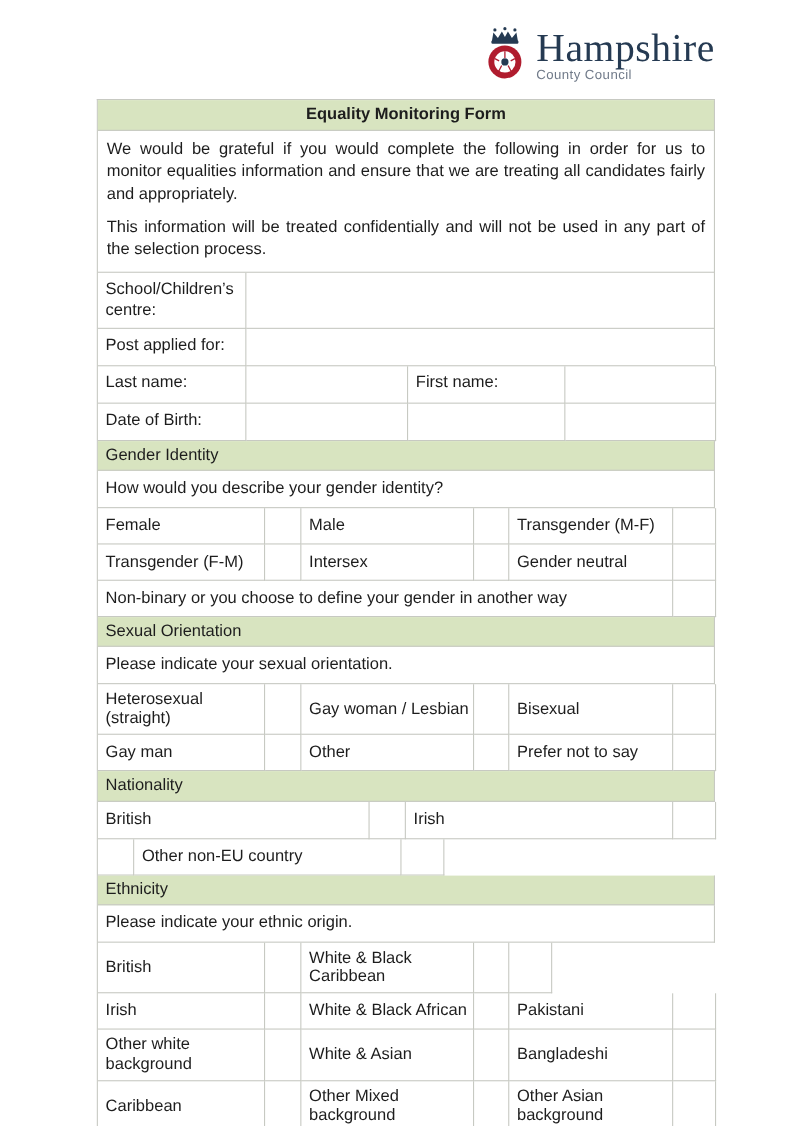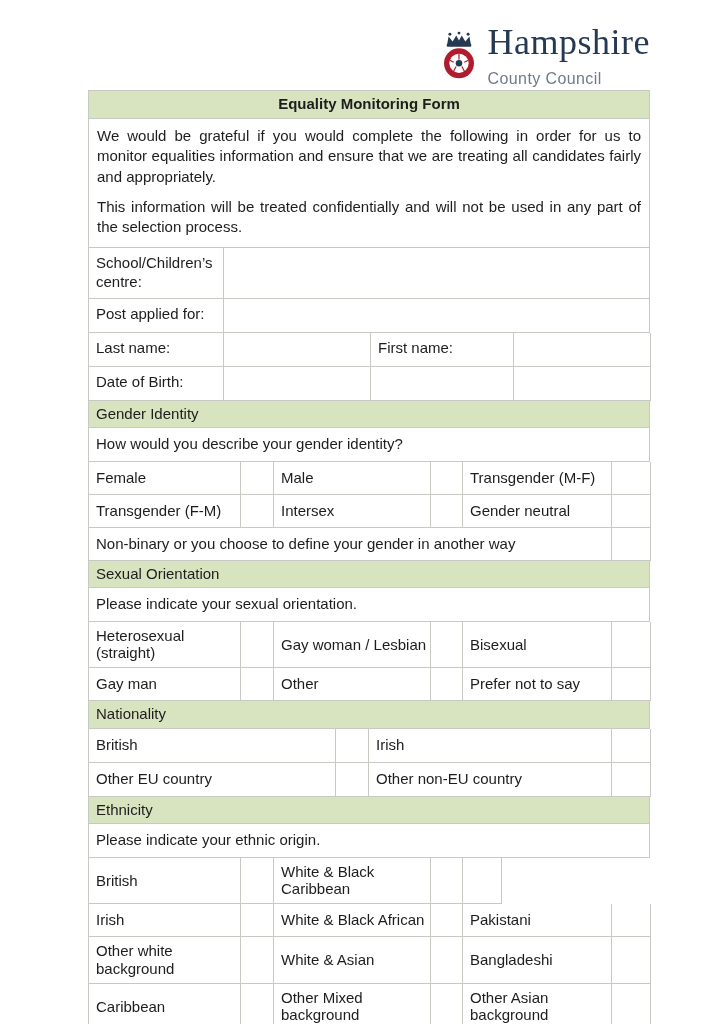--- a/index.html
+++ b/index.html
@@ -26,21 +26,21 @@
     position:absolute;top:24px;right:74px;
     display:flex;align-items:center;gap:9px;
   }
   .logo-emblem{width:40px;height:50px;flex:0 0 auto;}
   .logo-text{display:flex;flex-direction:column;line-height:1;}
   .logo-name{
     font-family:"Liberation Serif", serif;
     font-size:36px;color:var(--navy);letter-spacing:.5px;
   }
   .logo-sub{
-    font-size:16px;color:var(--gray);margin-top:11px;letter-spacing:.4px;
+    font-size:12px;color:var(--gray);margin-top:1px;letter-spacing:.4px;
   }
 
   
   .form{
     position:absolute;left:88px;top:90px;width:562px;
     border-left:1px solid var(--border);
     border-top:1px solid var(--border);
     font-size:15px;
   }
   .row{display:flex;width:100%;}
@@ -240,23 +240,20 @@
           <span class="opt-inner">British</span>
         </div>
       <div class="cell w33 opt"></div>
       <div class="cell w243 opt">
           <span class="opt-inner">Irish</span>
         </div>
       <div class="cell w39 opt grow"></div>
     </div>
 
     <div class="row">
-      <div class="cell w247 opt tall">
-          <span class="opt-inner">Other EU country</span>
-        </div>
       <div class="cell w33 opt"></div>
       <div class="cell w243 opt">
           <span class="opt-inner">Other non-EU country</span>
         </div>
       <div class="cell w39 opt grow"></div>
     </div>
 
     <div class="row">
         <div class="cell section-header grow">Ethnicity</div>
       </div>

